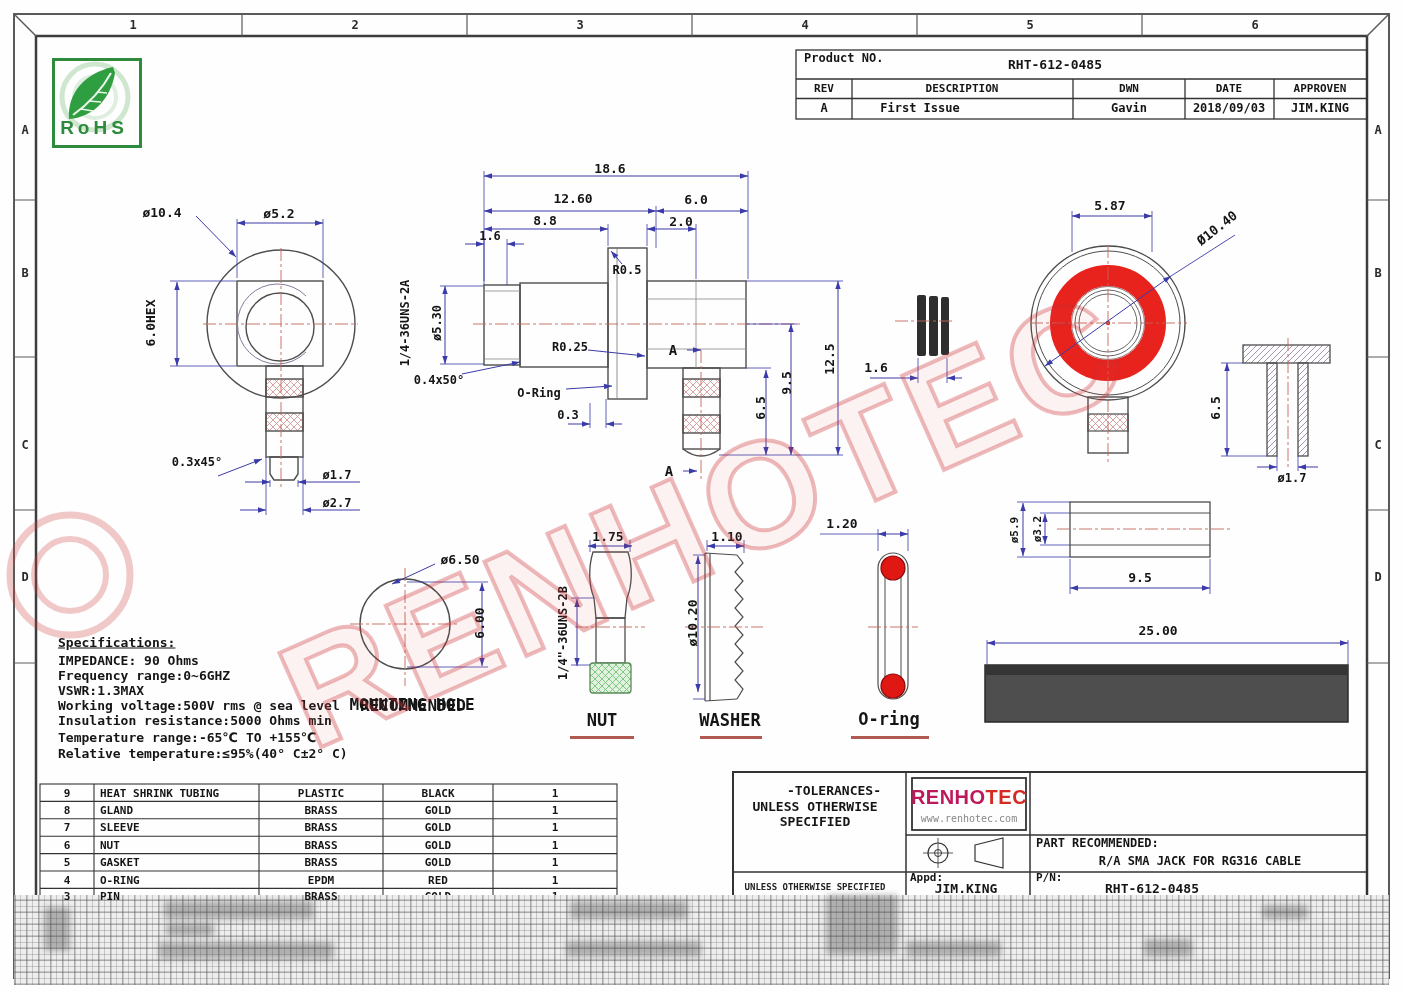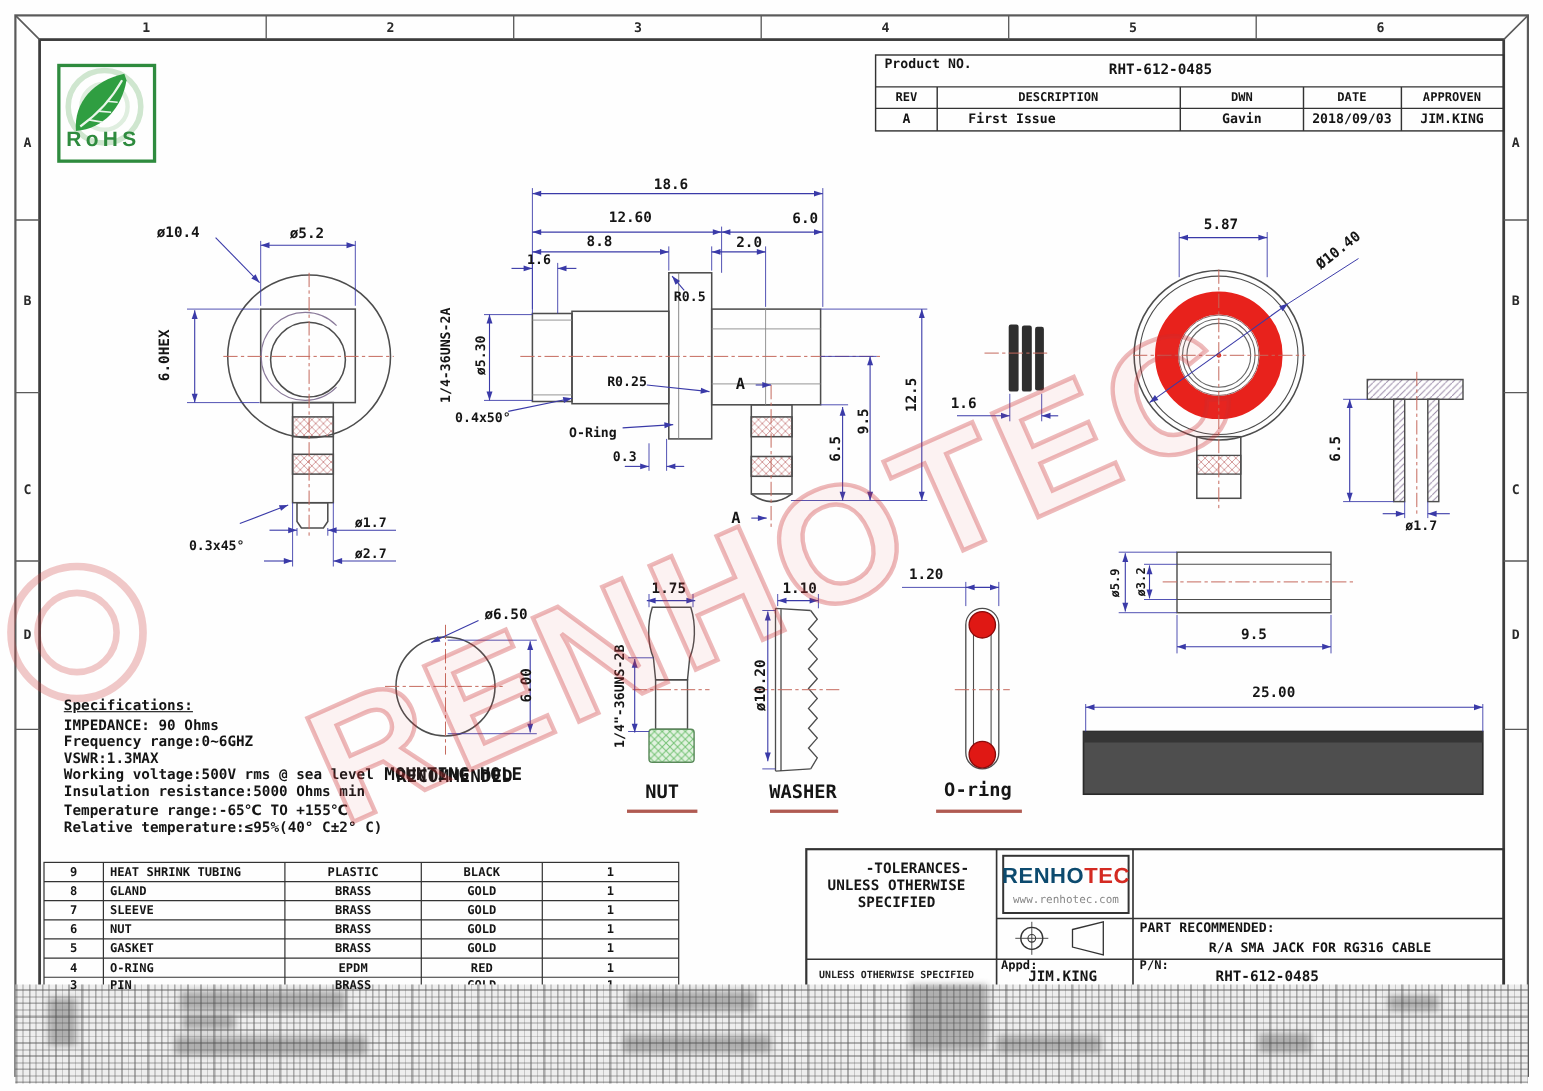--- a/index.html
+++ b/index.html
@@ -19,21 +19,21 @@
   .above{z-index:6;}
   .wm{position:absolute;left:705px;top:520px;transform:translate(-50%,-50%) rotate(-24deg);
       font:800 150px "Liberation Sans",sans-serif;letter-spacing:8px;
       color:rgba(220,80,80,0.07);-webkit-text-stroke:4px rgba(202,45,50,0.33);
       z-index:4;pointer-events:none;}
   .rohs{position:absolute;left:52px;top:58px;width:84px;height:84px;border:3px solid #2e8b3e;z-index:2;}
   .rohs-label{position:absolute;left:94px;top:128px;transform:translate(-50%,-50%);
       font:bold 19px "Liberation Sans",sans-serif;color:#2e8b3e;letter-spacing:4px;z-index:3;}
   .logoline{position:absolute;left:969px;top:797px;transform:translate(-50%,-50%);
       font:800 20px "Liberation Sans",sans-serif;letter-spacing:0.5px;z-index:2;}
-  .logo1{color:#0c4a6e;} .logo2{color:#d42a22;}
+  .logo1{color:#be185d;} .logo2{color:#d42a22;}
   .company{position:absolute;left:1198px;top:801px;transform:translate(-50%,-50%);
       font:700 29px "Liberation Sans",sans-serif;color:#1515dd;letter-spacing:0.5px;z-index:2;}
   .mosaic{position:absolute;left:14px;top:895px;width:1375px;height:90px;z-index:5;
       background:
        repeating-linear-gradient(0deg, rgba(95,95,95,.28) 0 1.5px, transparent 1.5px 6px),
        repeating-linear-gradient(90deg, rgba(95,95,95,.28) 0 1.5px, transparent 1.5px 6px),
        repeating-linear-gradient(0deg, rgba(0,0,0,.16) 0 2px, transparent 2px 12px),
        repeating-linear-gradient(90deg, rgba(0,0,0,.16) 0 2px, transparent 2px 12px),
        #eeeeee;}
   .blob{position:absolute;background:#4a4a4a;opacity:.38;filter:blur(3px);border-radius:3px;}
@@ -311,27 +311,27 @@
 <span class="t s11" style="left:1320px;top:88px">APPROVEN</span>
 <span class="t s12" style="left:824px;top:108px">A</span>
 <span class="t s12" style="left:920px;top:108px">First Issue</span>
 <span class="t s12" style="left:1129px;top:108px">Gavin</span>
 <span class="t s12" style="left:1229px;top:108px">2018/09/03</span>
 <span class="t s12" style="left:1320px;top:108px">JIM.KING</span>
 
 <span class="t" style="left:162px;top:212px">ø10.4</span>
 <span class="t" style="left:279px;top:213px">ø5.2</span>
 <span class="t rot" style="left:150px;top:323px">6.0HEX</span>
-<span class="t s12" style="left:197px;top:496px">0.3x45°</span>
+<span class="t s12" style="left:197px;top:462px">0.3x45°</span>
 <span class="t s12" style="left:337px;top:475px">ø1.7</span>
 <span class="t s12" style="left:337px;top:503px">ø2.7</span>
 
 <span class="t" style="left:610px;top:168px">18.6</span>
 <span class="t" style="left:573px;top:198px">12.60</span>
-<span class="t" style="left:732px;top:199px">6.0</span>
+<span class="t" style="left:696px;top:199px">6.0</span>
 <span class="t" style="left:545px;top:220px">8.8</span>
 <span class="t" style="left:681px;top:221px">2.0</span>
 <span class="t s12" style="left:490px;top:236px">1.6</span>
 <span class="t s12" style="left:627px;top:270px">R0.5</span>
 <span class="t rot s12" style="left:437px;top:323px">ø5.30</span>
 <span class="t rot s12" style="left:405px;top:323px">1/4-36UNS-2A</span>
 <span class="t s12" style="left:570px;top:347px">R0.25</span>
 <span class="t s12" style="left:439px;top:380px">0.4x50°</span>
 <span class="t s12" style="left:539px;top:393px">O-Ring</span>
 <span class="t s12" style="left:568px;top:415px">0.3</span>

